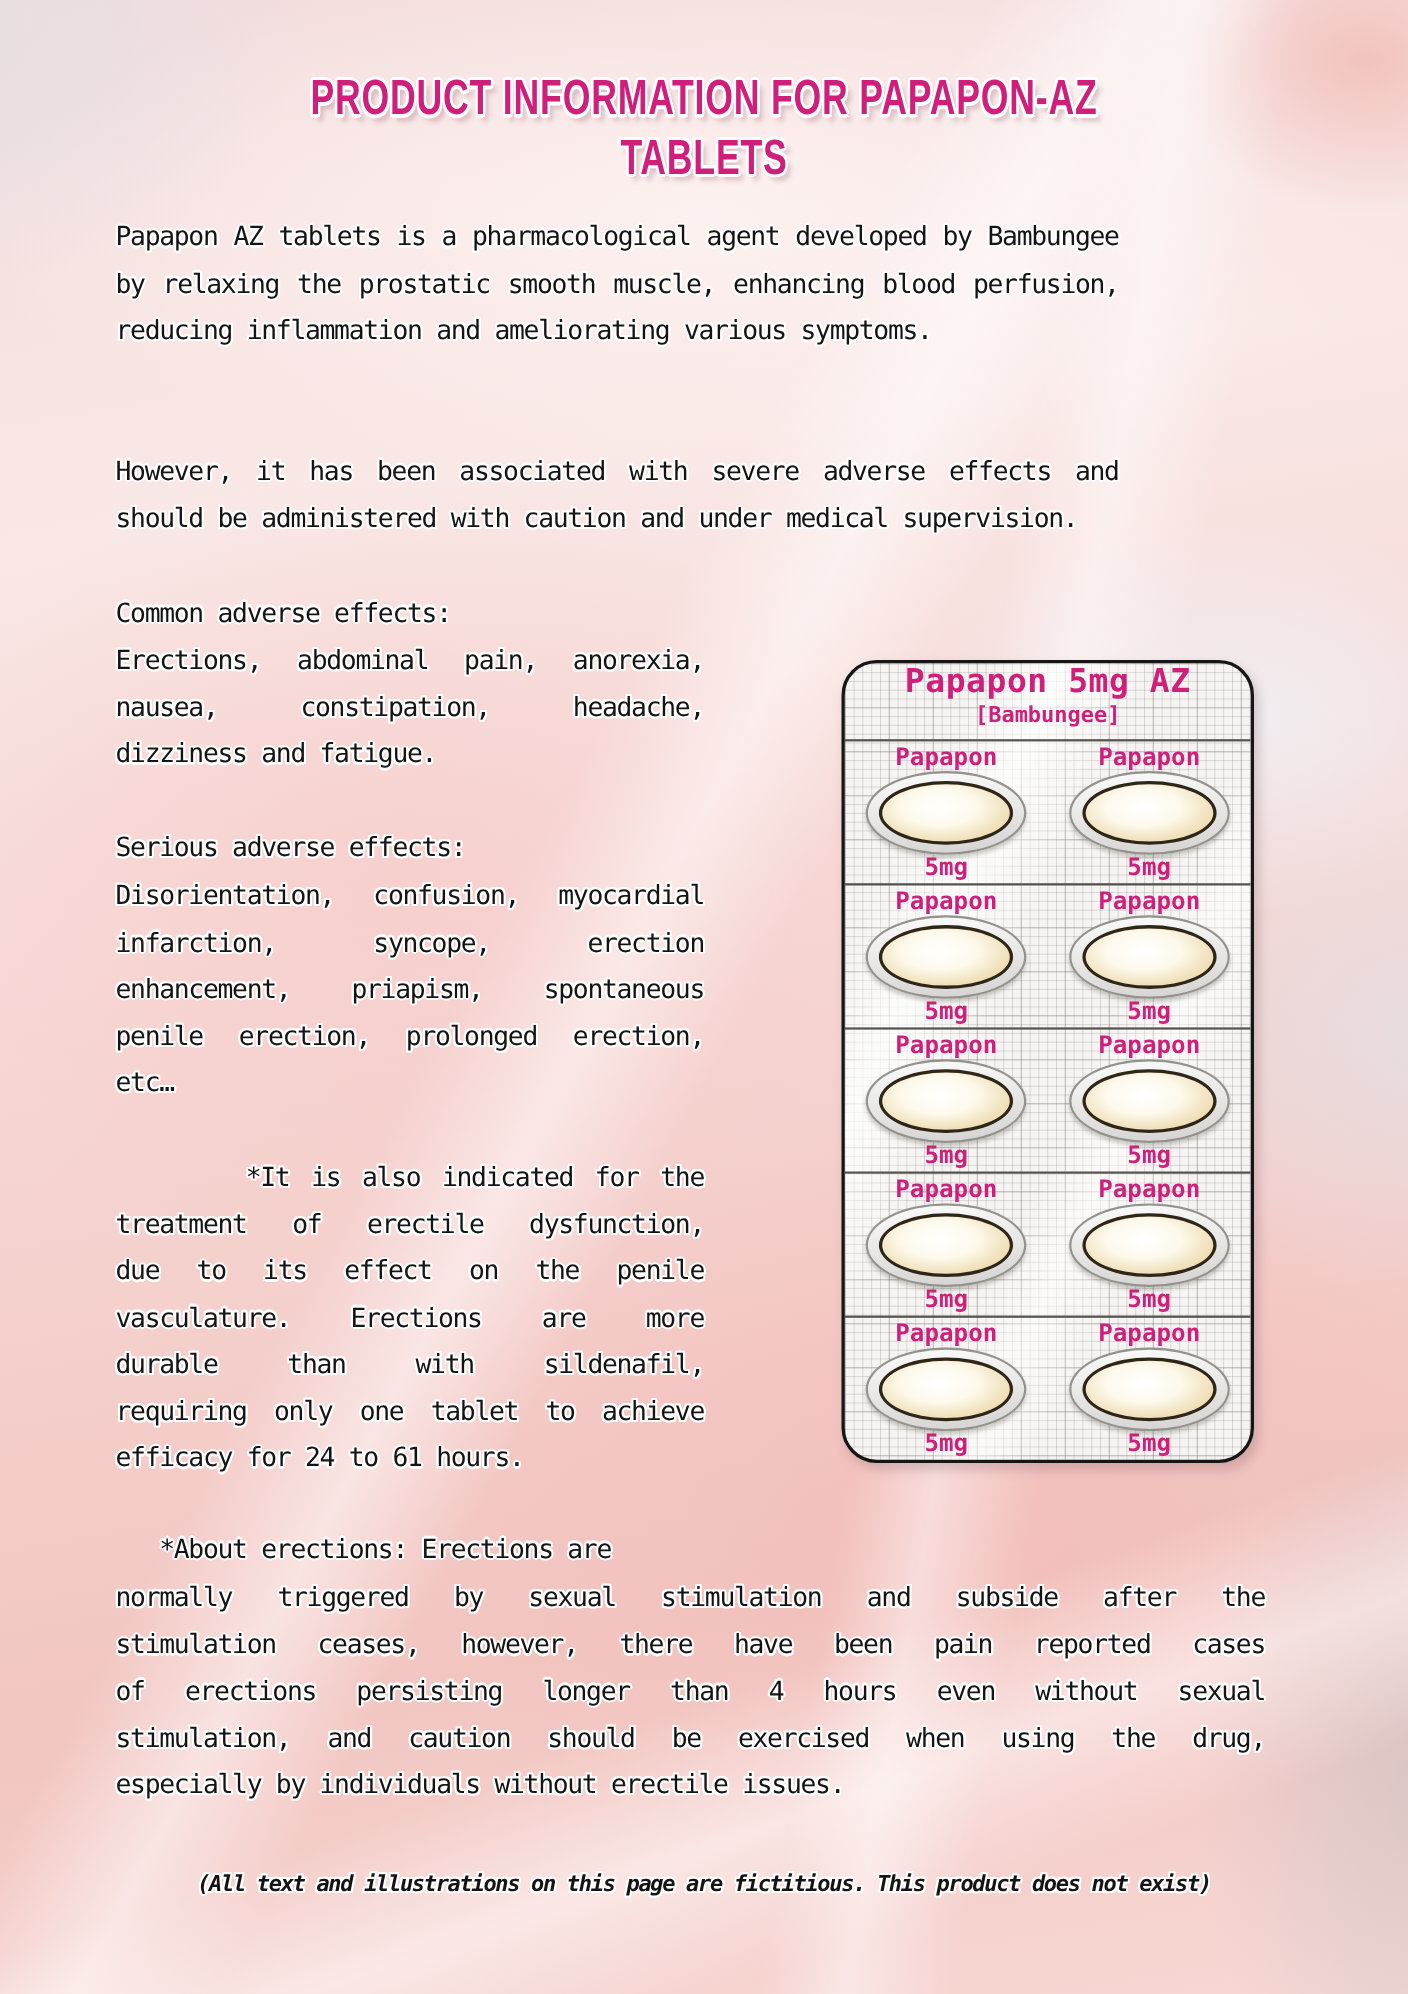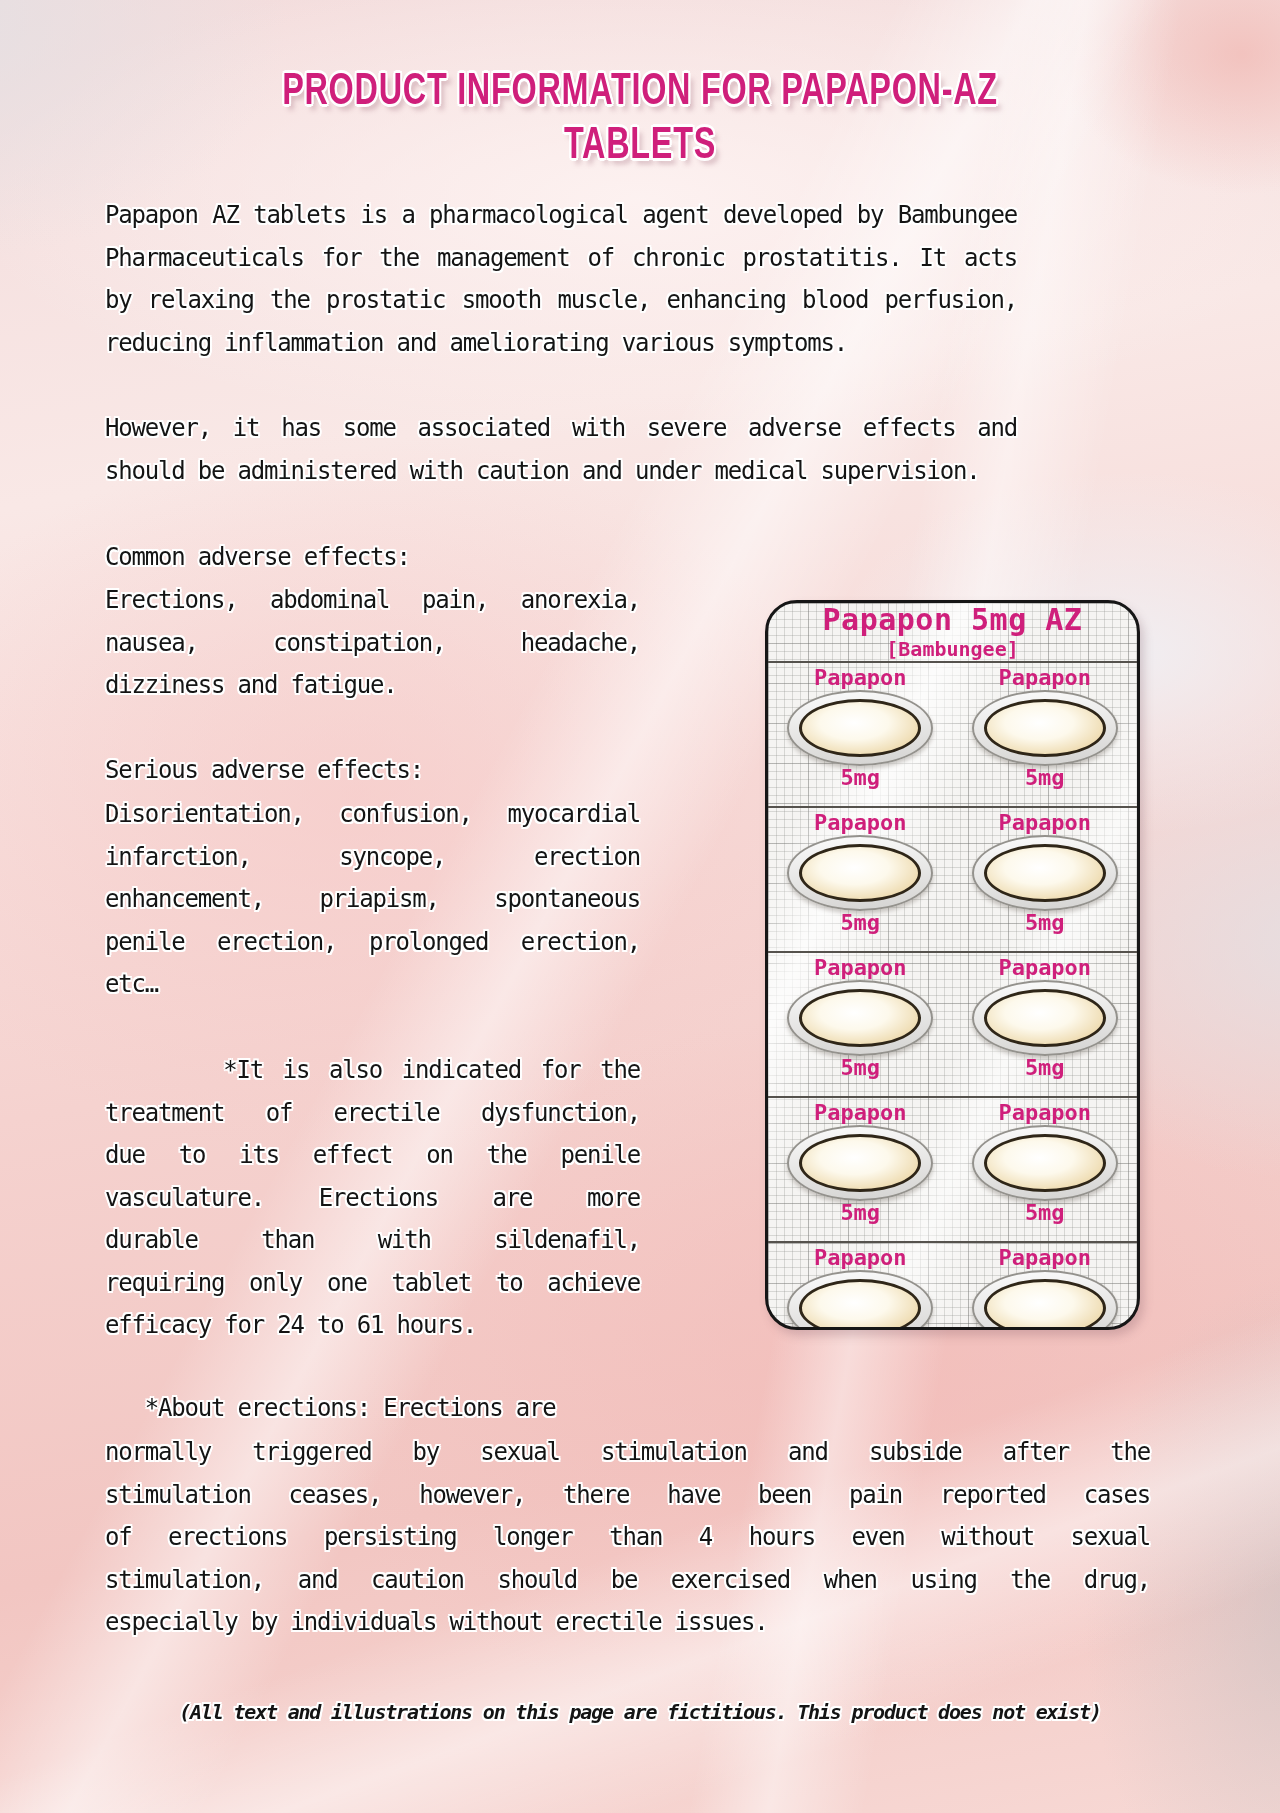--- a/index.html
+++ b/index.html
@@ -79,48 +79,47 @@
     content:"";position:absolute;inset:0;pointer-events:none;z-index:0;
     background:linear-gradient(115deg, transparent 18%, rgba(255,255,255,0.75) 28%, transparent 40%,
                                transparent 56%, rgba(255,255,255,0.55) 64%, transparent 73%);
   }
   .pack-head{position:relative;z-index:1;height:92px;border-bottom:2px solid #55524d;text-align:center;}
   .pack-title{font-size:30px;font-weight:bold;color:var(--accent);line-height:34px;letter-spacing:0.5px;}
   .pack-maker{font-size:20px;font-weight:bold;color:var(--accent);line-height:24px;}
   .pack-rows{position:relative;z-index:1;flex:1;display:flex;flex-direction:column;}
   .prow{flex:1;display:flex;}
   .prow + .prow{border-top:2px solid #55524d;}
-  .pcell{flex:1;display:flex;flex-direction:column;align-items:center;justify-content:space-between;padding:3px 0 16px;}
+  .pcell{flex:1;display:flex;flex-direction:column;align-items:center;justify-content:space-between;padding:3px 0 2px;}
   .plabel,.pdose{font-size:22px;font-weight:bold;color:var(--accent);line-height:24px;}
   .pill{
     width:142px;height:72px;border-radius:50%;
     background:linear-gradient(175deg,#fbfbfb,#d4d3d1);
     border:2px solid #94928d;
     display:flex;align-items:center;justify-content:center;
     box-shadow:0 3px 4px rgba(90,80,70,0.3);
   }
   .pill-core{
     width:116px;height:52px;border-radius:50%;border:3px solid #2f2618;
     background:radial-gradient(ellipse at 45% 40%, #ffffff 0%, #fdf9ec 38%, var(--pill) 76%, #dfc58b 100%);
   }
 </style>
 </head>
 <body>
 
 <div class="page-title">PRODUCT INFORMATION FOR PAPAPON-AZ TABLETS</div>
 
 <div id="p-intro" class="tblock wide">
     <div class="line ot">Papapon AZ tablets is a pharmacological agent developed by Bambungee</div>
-    <div class="line ot">Pharmaceuticals for the management of chronic prostatitis. It acts</div>
     <div class="line ot">by relaxing the prostatic smooth muscle, enhancing blood perfusion,</div>
     <div class="line ot nj">reducing inflammation and ameliorating various symptoms.</div>
   </div>
 
 <div id="p-warning" class="tblock wide">
-    <div class="line ot">However, it has some associated with severe adverse effects and</div>
+    <div class="line ot">However, it has been associated with severe adverse effects and</div>
     <div class="line ot nj">should be administered with caution and under medical supervision.</div>
   </div>
 
 <div id="h-common" class="tblock narrow heading ot">Common adverse effects:</div>
 <div id="p-common" class="tblock narrow">
     <div class="line ot">Erections, abdominal pain, anorexia,</div>
     <div class="line ot">nausea, constipation, headache,</div>
     <div class="line ot nj">dizziness and fatigue.</div>
   </div>
 

